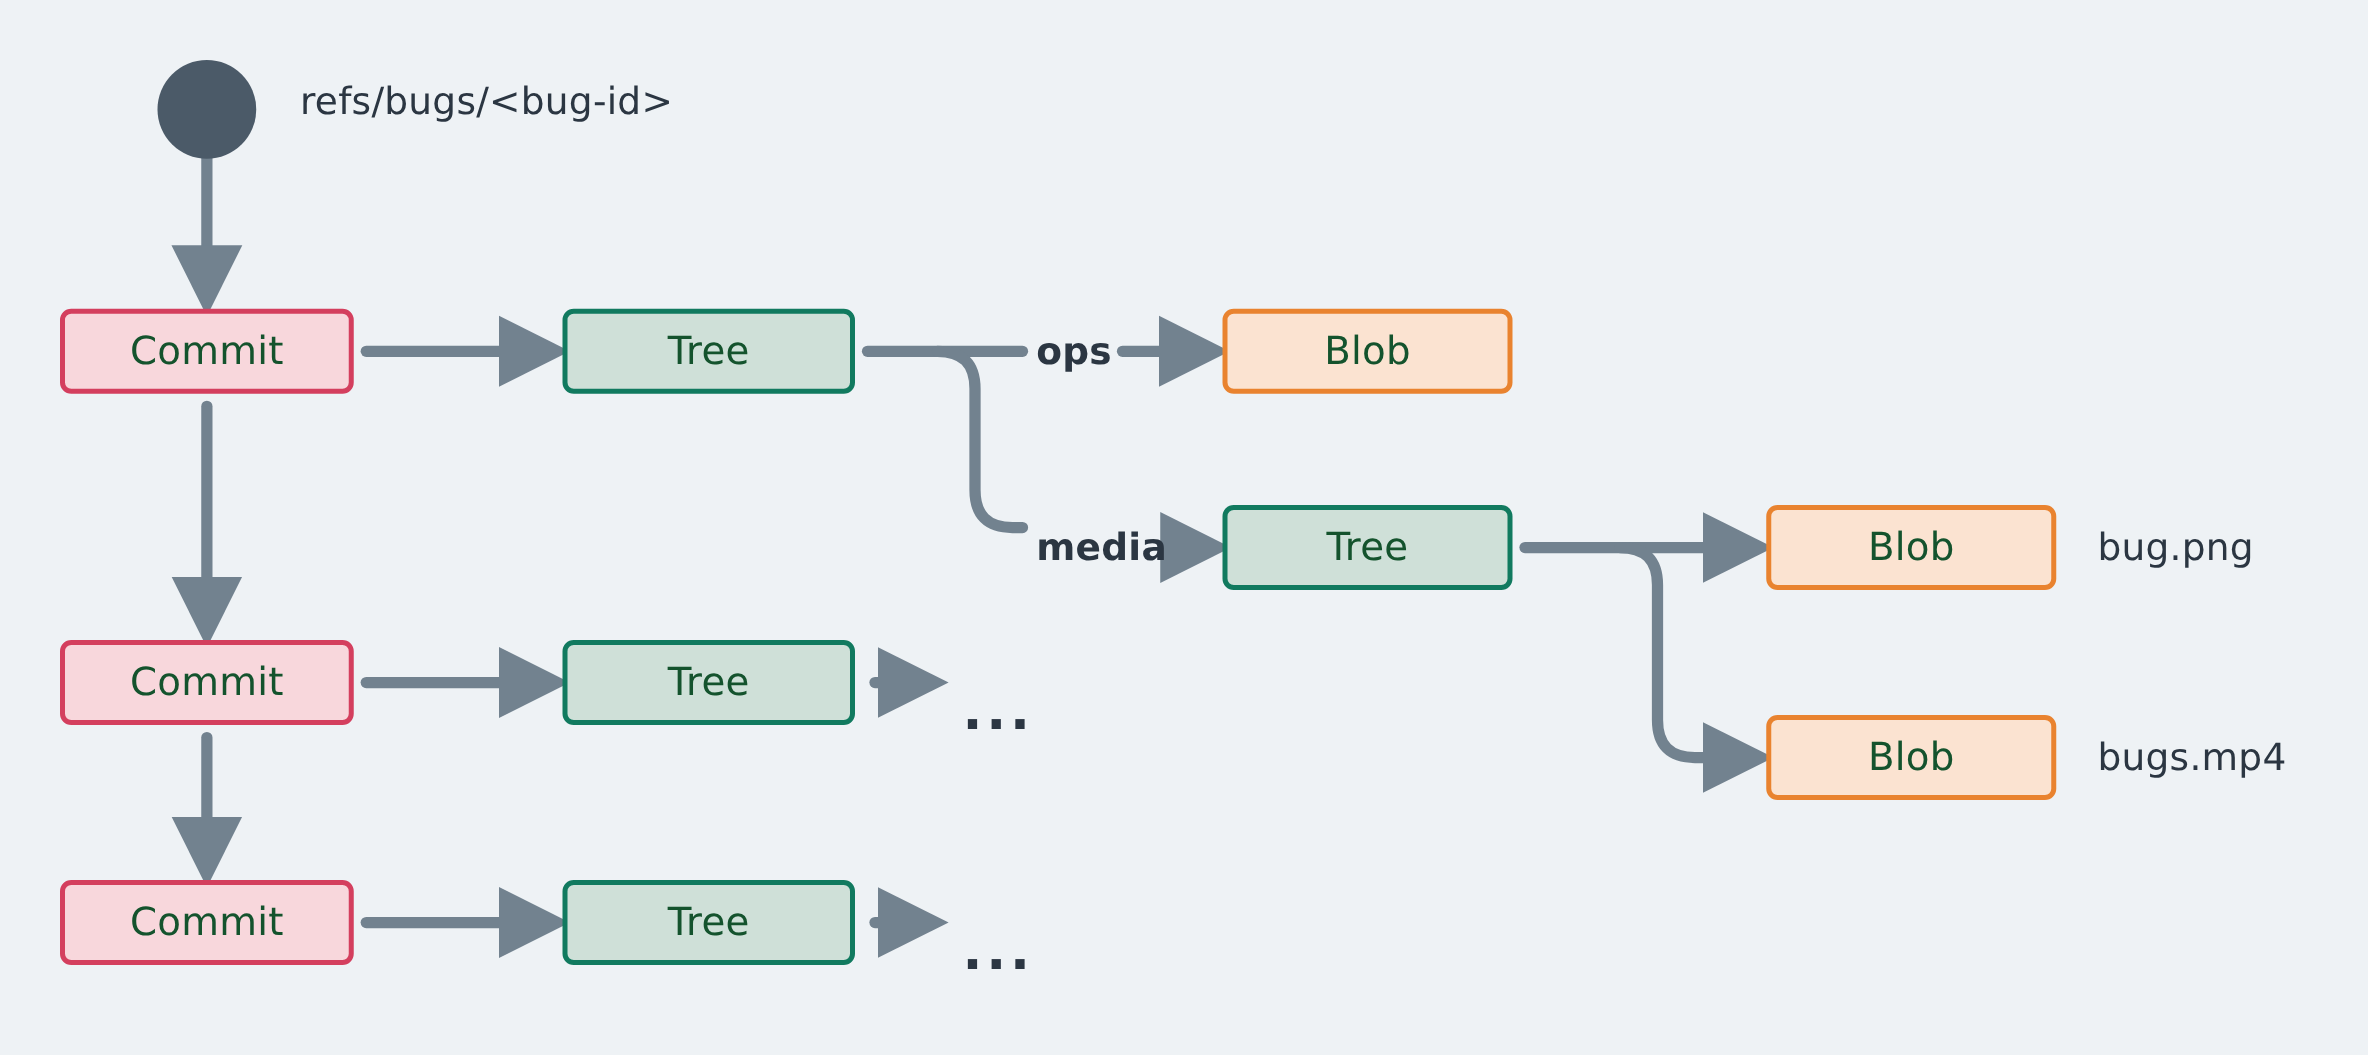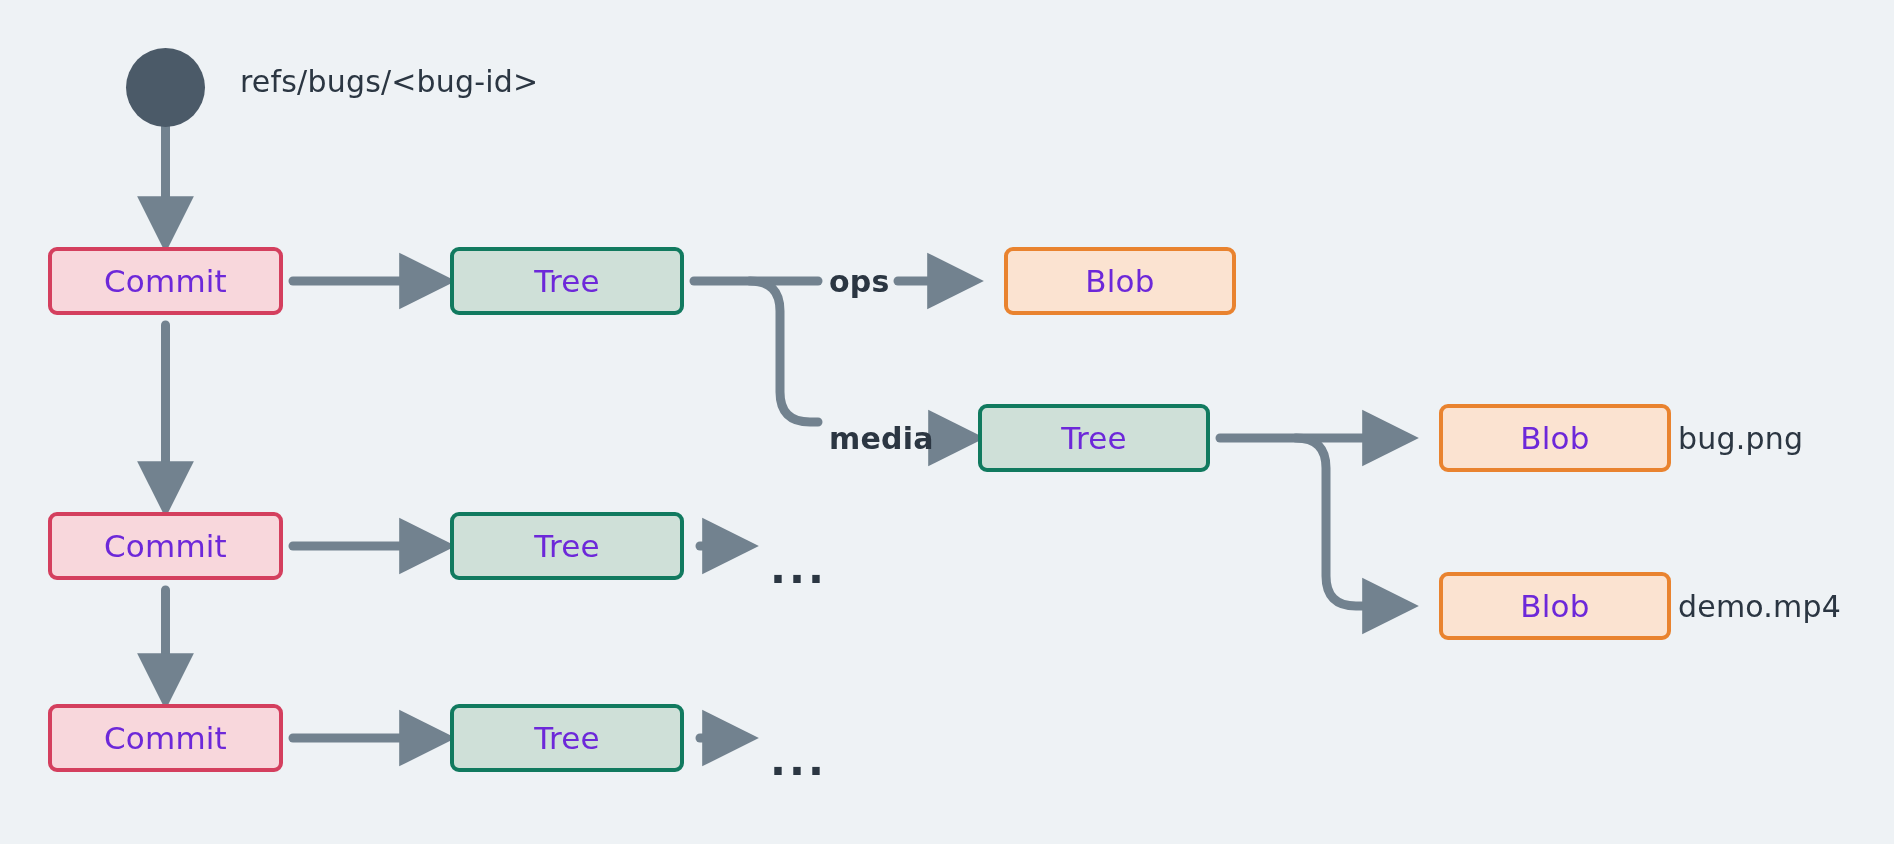--- a/index.html
+++ b/index.html
@@ -30,37 +30,36 @@
   .node {
     position: absolute;
     box-sizing: border-box;
     display: flex;
     align-items: center;
     justify-content: center;
     border-radius: 9px;
     border-width: 4px;
     border-style: solid;
     font-size: 31px;
-    color: #6d28d9;
+    color: #14532d;
     letter-spacing: 0.2px;
     white-space: nowrap;
   }
   .node-commit {
     background: #f8d7dc;
     border-color: #d43f5e;
   }
   .node-tree {
     background: #cfe0d8;
     border-color: #117a5f;
     align-items: center;
   }
   .node-blob {
     background: #fbe3d1;
     border-color: #e9832f;
-    margin-left: 26px;
   }
   .root-dot {
     position: absolute;
     border-radius: 50%;
     background: #4b5a68;
   }
   .plain-label {
     position: absolute;
     font-size: 30px;
     color: #2b3642;
@@ -157,18 +156,18 @@
     <span>Tree</span>
   </div>
   <div class="node node-blob" style="left:1413px; top:404px; width:232px; height:68px;">
     <span>Blob</span>
   </div>
   <div class="node node-blob" style="left:1413px; top:572px; width:232px; height:68px;">
     <span>Blob</span>
   </div>
 
   <div class="plain-label" style="left:1678px; top:421px;text-align:right;">bug.png</div>
-  <div class="plain-label" style="left:1678px; top:589px;">demo.mp4</div>
+  <div class="plain-label" style="left:1678px; top:589px;">bugs.mp4</div>
 
   <div class="ellipsis" style="left:770px; top:548px;">...</div>
   <div class="ellipsis" style="left:770px; top:740px;">...</div>
 
 </div>
 
 </body></html>

